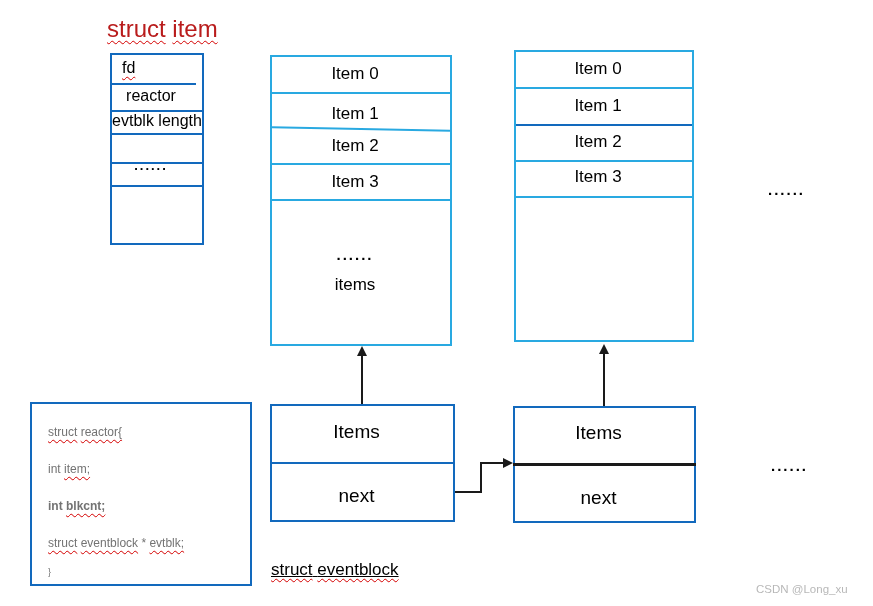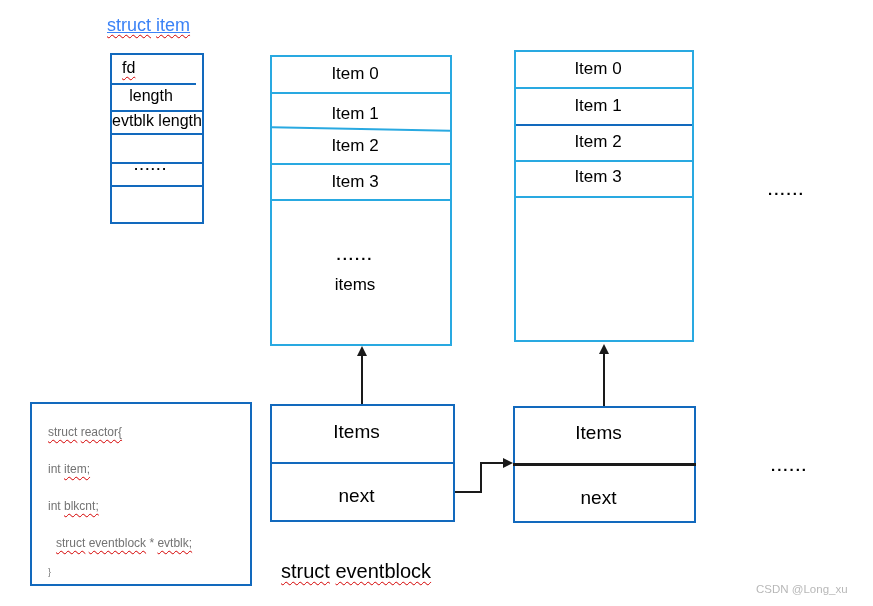--- a/index.html
+++ b/index.html
@@ -31,38 +31,38 @@
     text-underline-offset:3px;
   }
   .dots{font-weight:bold;letter-spacing:2px;font-size:15px;color:#000;}
   .ah-up{position:absolute;width:0;height:0;
     border-left:5px solid transparent;border-right:5px solid transparent;
     border-bottom:10px solid var(--ink);}
   .ah-right{position:absolute;width:0;height:0;
     border-top:5px solid transparent;border-bottom:5px solid transparent;
     border-left:10px solid var(--ink);}
   .code{font-size:12px;color:#737373;position:absolute;left:16px;white-space:nowrap;}
-  .title{font-size:18px;color:#3b82f6;text-decoration:underline;}
+  .title{font-size:24px;color:#b91c1c;}
   .cell-label{font-size:17px;}
   .node-label{font-size:19px;}
   .watermark{font-size:11.5px;color:var(--wm);}
 </style>
 </head>
 <body>
 
 <div class="canvas">
 
   <div class="abs title" style="left:107px;top:15px;">
     <span class="sq">struct</span>
     <span class="sq">item</span>
   </div>
 
-  <div class="box b-dark" style="left:110px;top:53px;width:94px;height:171px;">
+  <div class="box b-dark" style="left:110px;top:53px;width:94px;height:192px;">
     <span class="abs sq" style="left:10px;top:4px;font-size:16px;">fd</span>
-    <span class="ctext" style="top:32px;font-size:16px;">length</span>
+    <span class="ctext" style="top:32px;font-size:16px;">reactor</span>
     <span class="abs" style="left:50%;top:57px;transform:translateX(-50%);white-space:nowrap;font-size:16px;">evtblk length</span>
     <span class="ctext dots" style="top:103px;font-size:13px;">......</span>
     <div class="hl" style="left:0;top:28px;width:84px;"></div>
     <div class="hl" style="left:0;top:55px;width:90px;"></div>
     <div class="hl" style="left:0;top:78px;width:90px;"></div>
     <div class="hl" style="left:0;top:107px;width:90px;"></div>
     <div class="hl" style="left:0;top:130px;width:90px;"></div>
   </div>
 
   <div class="box b-cyan" style="left:270px;top:55px;width:182px;height:291px;">
@@ -118,35 +118,35 @@
 
   <div class="box b-dark" style="left:30px;top:402px;width:222px;height:184px;">
     <div class="code" style="top:21px;">
       <span class="sq">struct</span>
       <span class="sq">reactor{</span>
     </div>
     <div class="code" style="top:58px;">
       <span>int</span>
       <span class="sq">item;</span>
     </div>
-    <div class="code" style="top:95px;">
+    <div class="code" style="top:95px;font-weight:bold;">
       <span>int</span>
       <span class="sq">blkcnt;</span>
     </div>
-    <div class="code" style="top:132px;margin-left:8px;">
+    <div class="code" style="top:132px;">
       <span class="sq">struct</span>
       <span class="sq">eventblock</span>
       <span>*</span>
       <span class="sq">evtblk;</span>
     </div>
     <div class="code" style="top:163px;font-size:9px;">
       <span>}</span>
     </div>
   </div>
 
-  <div class="abs" style="left:281px;top:560px;font-size:20px;">
+  <div class="abs" style="left:271px;top:560px;font-size:17px;text-decoration:underline;">
     <span class="sq">struct</span>
     <span class="sq">eventblock</span>
   </div>
 
   <span class="abs watermark" style="left:756px;top:583px;">CSDN @Long_xu</span>
 
 </div>
 
 </body></html>

